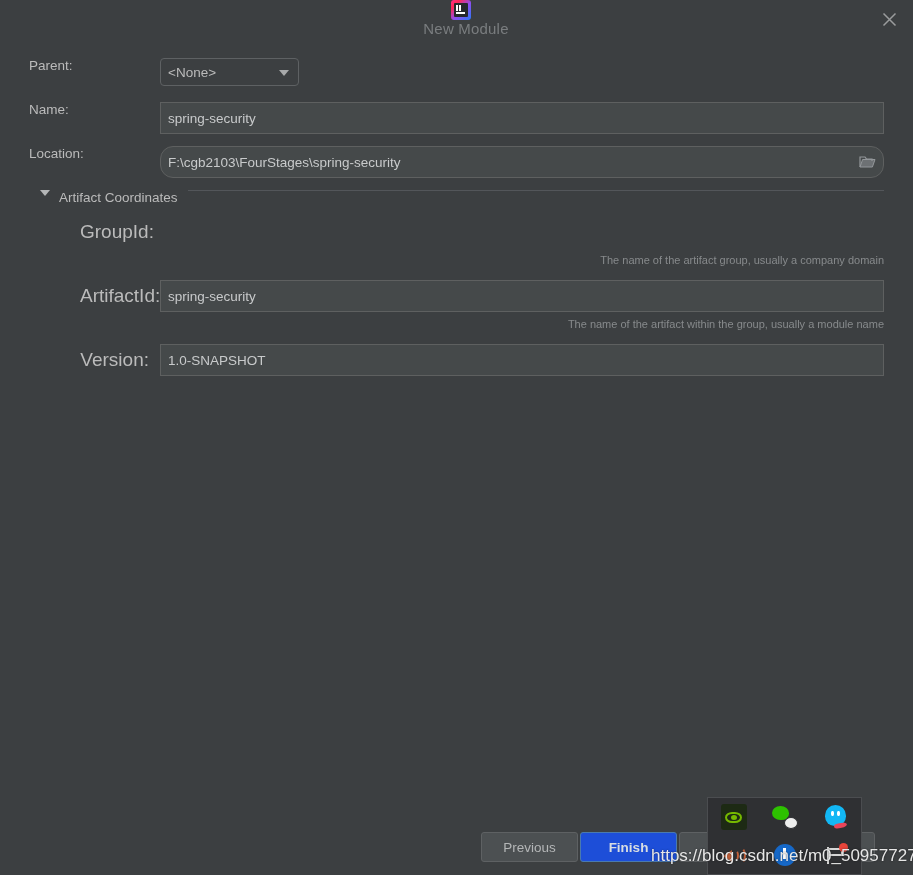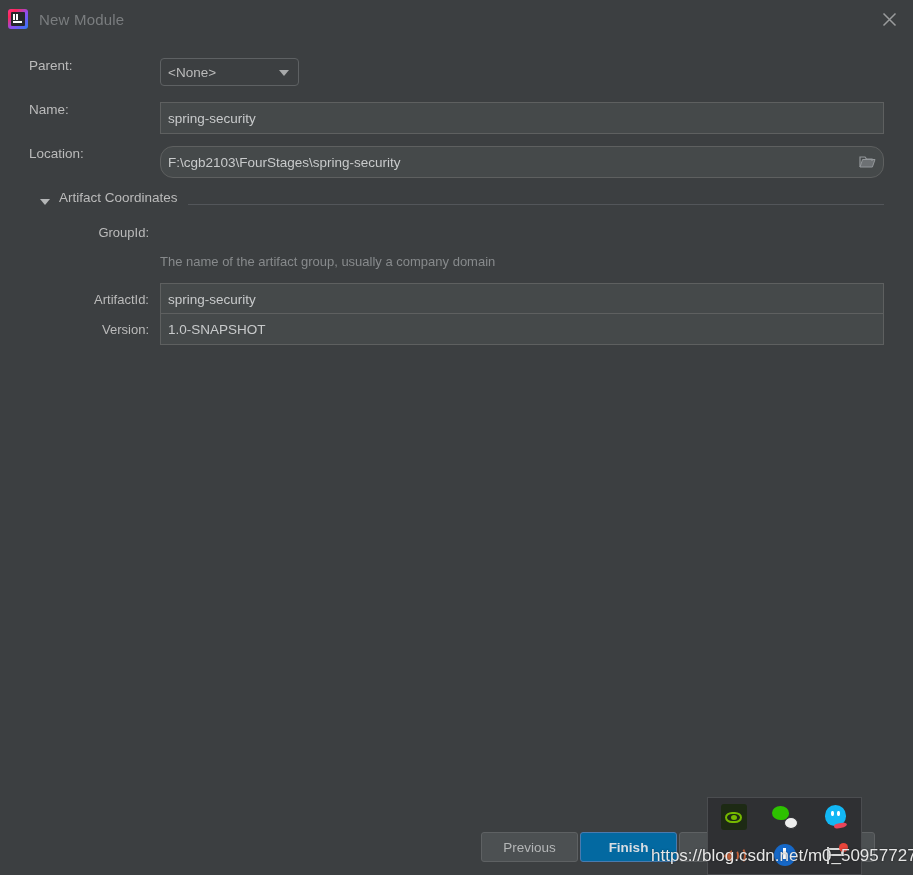--- a/index.html
+++ b/index.html
@@ -20,20 +20,21 @@
   }
 
   
   #titlebar {
     height: 38px;
     display: flex;
     align-items: center;
     padding: 0 0 0 8px;
     background: #3c3f41;
     position: relative;
+    flex-direction: column;
   }
   #app-icon {
     width: 20px;
     height: 20px;
     flex: 0 0 20px;
     border-radius: 3px;
     position: relative;
     overflow: hidden;
     background: linear-gradient(135deg,#ff318c 0%,#fe2857 22%,#8f4df0 55%,#2a7bf6 100%);
   }
@@ -138,21 +139,21 @@
     margin-top: -2px;
     width: 0; height: 0;
     border-left: 5px solid transparent;
     border-right: 5px solid transparent;
     border-top: 6px solid #a7a9aa;
   }
 
   
   #section-header {
     display: flex;
-    align-items: flex-end;
+    align-items: flex-start;
     margin: 12px 0 14px 11px;
   }
   #section-header .tri {
     width: 0; height: 0;
     border-left: 5.5px solid transparent;
     border-right: 5.5px solid transparent;
     border-top: 6.5px solid #b4b6b7;
     margin-right: 9px;
   }
   #section-header .sec-label {
@@ -172,29 +173,30 @@
     align-items: center;
     height: 26px;
     margin-bottom: 4px;
     padding-left: 51px;
   }
   .sub-row .lbl {
     width: 80px;
     flex: 0 0 80px;
     text-align: right;
     padding-right: 11px;
-    font-size: 13px;
+    font-size: 19px;
     color: #bbbbbb;
   }
   .hint {
     padding-left: 131px;
-    font-size: 13px;
+    font-size: 11px;
     color: #878a8c;
     margin-bottom: 17px;
     margin-top: 9px;
+    text-align: right;
   }
   .sub-row.last { margin-bottom: 0; }
 
   
   #footer {
     position: absolute;
     left: 0; right: 0;
     bottom: 11px;
     height: 34px;
     display: flex;
@@ -211,21 +213,21 @@
     border-radius: 3px;
     background: #4c5052;
     color: #b4b6b7;
     font-size: 13.5px;
     font-family: "Liberation Sans", sans-serif;
     display: flex;
     align-items: center;
     justify-content: center;
   }
   .btn.default {
-    background: #0369a1;
+    background: #1d4ed8;
     border-color: #4a7aae;
     color: #d8dde2;
     font-weight: bold;
   }
 
   
   #tray-popup {
     position: absolute;
     left: 707px;
     top: 797px;
@@ -438,20 +440,21 @@
     <div class="lbl">GroupId:</div>
   </div>
   <div class="hint">The name of the artifact group, usually a company domain</div>
 
   <div class="sub-row">
     <div class="lbl">ArtifactId:</div>
     <div class="field">
       <span>spring-security</span>
     </div>
   </div>
+  <div class="hint">The name of the artifact within the group, usually a module name</div>
 
   <div class="sub-row last">
     <div class="lbl">Version:</div>
     <div class="field">
       <span>1.0-SNAPSHOT</span>
     </div>
   </div>
 
 </div>
 

